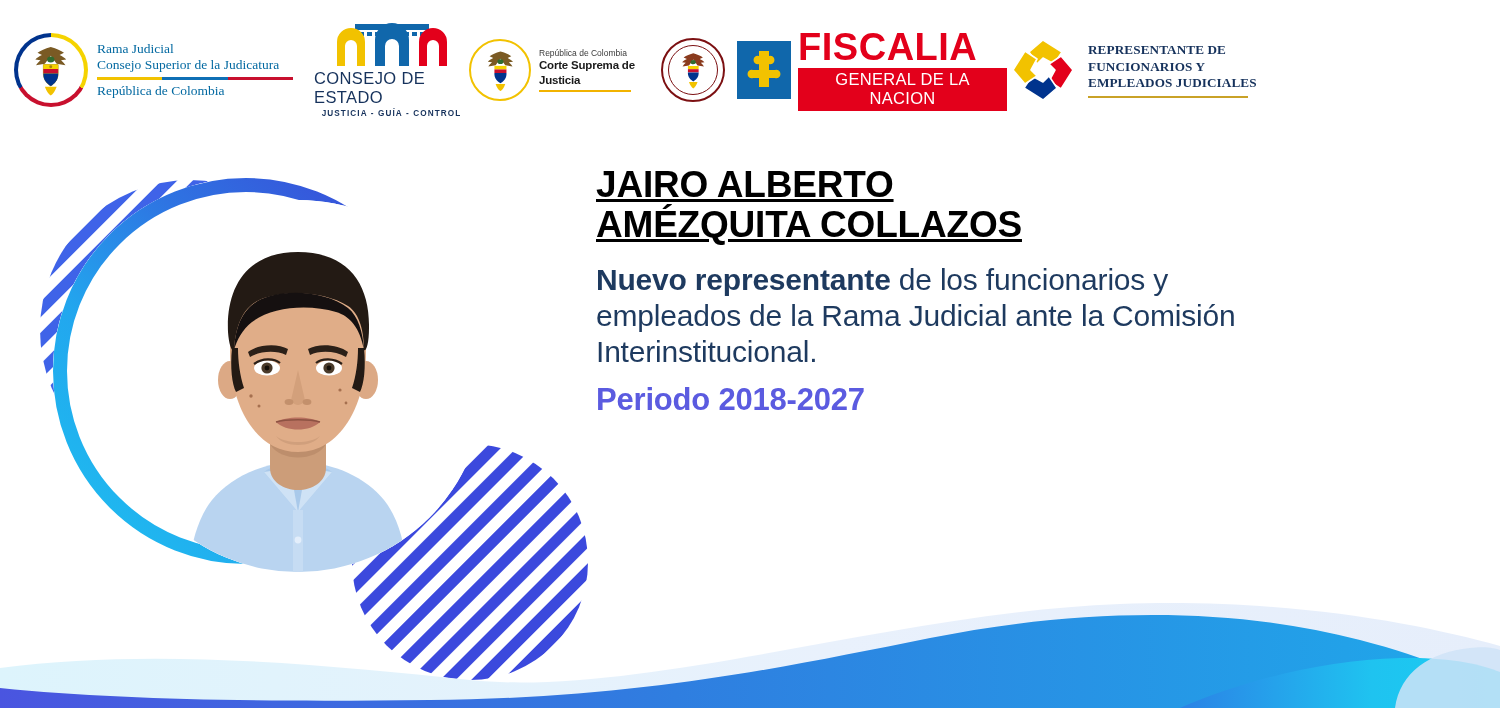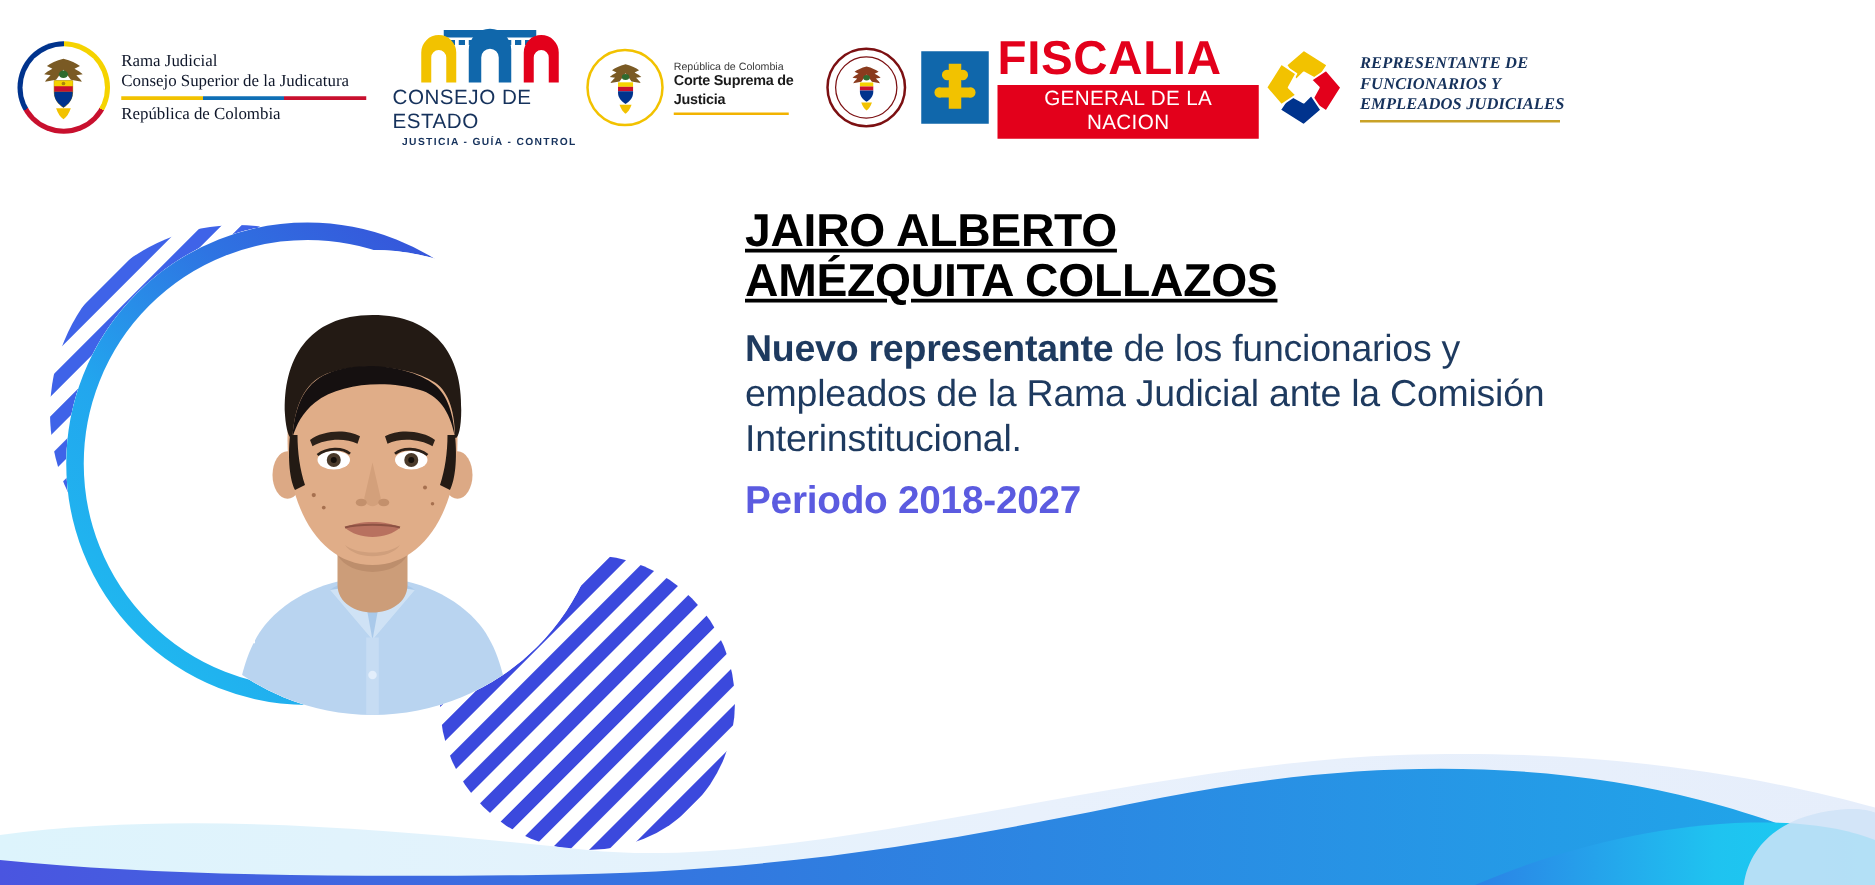--- a/index.html
+++ b/index.html
@@ -37,21 +37,21 @@
   }
   .seal-inner{
     position:absolute;inset:4px;border-radius:50%;
     background:#fff;display:flex;align-items:center;justify-content:center;
     overflow:hidden;
   }
   .crest{width:72%;height:78%;}
 
   
   .l1{gap:9px;}
-  .l1 .txt{font-family:"Liberation Serif", serif;color:#0f172a;line-height:1.18;}
+  .l1 .txt{font-family:"Liberation Serif", serif;color:#0369a1;line-height:1.18;}
   .l1 .t-a{font-size:13.5px;}
   .l1 .t-b{font-size:13.5px;}
   .l1 .rule{
     height:3px;width:196px;margin:4px 0 3px 0;
     background:linear-gradient(to right,
       #f2c200 0 33.3%, #0f6fb5 33.3% 66.6%, #c8102e 66.6% 100%);
   }
   .l1 .t-c{font-size:13.5px;}
 
   
@@ -323,21 +323,21 @@
           <path d="M14 2 h10 v5 a4.2 4.2 0 1 1 0 8 v6 h6 a4.2 4.2 0 1 1 0 8 h-6 v9
                    h-10 v-9 h-6 a4.2 4.2 0 1 1 0 -8 h6 v-6 a4.2 4.2 0 1 1 0 -8 z" fill="#f2c200"></path>
         </svg>
       </div>
       <div class="fg-right">
         <div class="fg-title">FISCALIA</div>
         <div class="fg-band">GENERAL DE LA NACION</div>
       </div>
     </div>
 
-    <div class="logo l7" style="width:265px;font-style:italic;">
+    <div class="logo l7" style="width:265px;">
       <svg width="72" height="72" viewBox="0 0 72 72">
         <g stroke="#ffffff" stroke-width="1.6" stroke-linejoin="round">
           <path d="M36 6 L55 18 L47 30 L36 24 L30 30 L22 18 Z" fill="#f2c200"></path>
           <path d="M66 36 L54 55 L42 47 L48 36 L42 30 L54 22 Z" fill="#e3001b"></path>
           <path d="M36 66 L17 54 L25 42 L36 48 L42 42 L50 54 Z" fill="#00338d"></path>
           <path d="M6 36 L18 17 L30 25 L24 36 L30 42 L18 50 Z" fill="#f2c200"></path>
         </g>
       </svg>
       <div class="rep-txt">
         <div class="rep-line">REPRESENTANTE DE</div>

